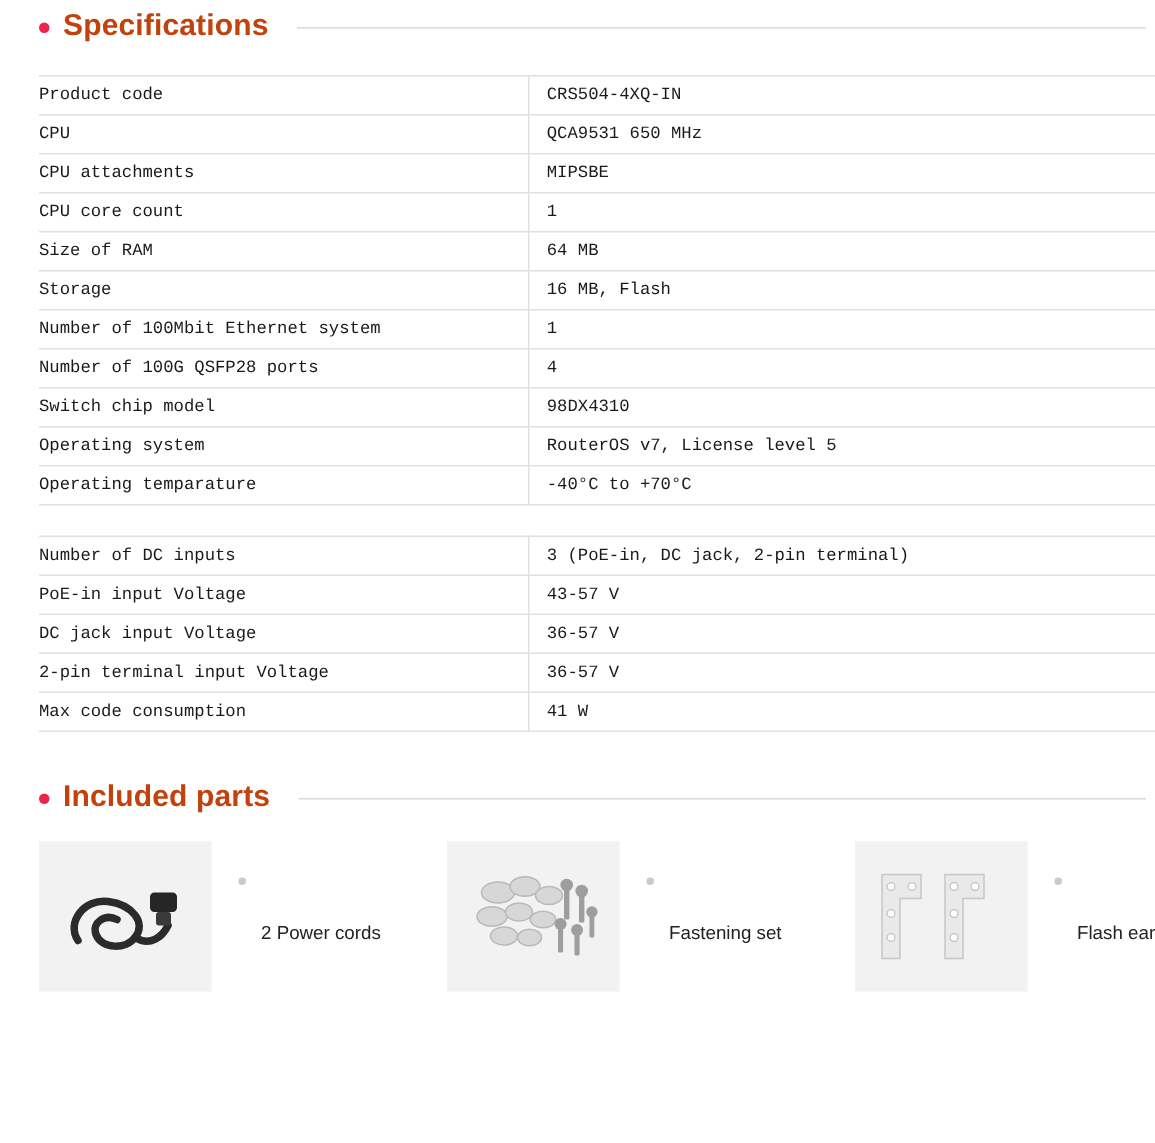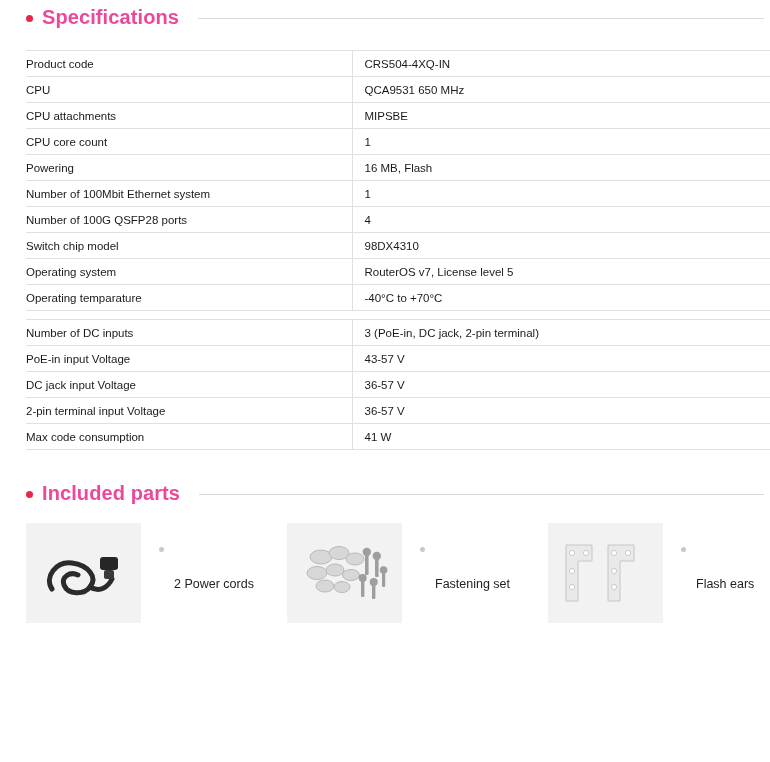--- a/index.html
+++ b/index.html
@@ -30,41 +30,41 @@
     border-radius: 50%;
     background: #e8264a;
     flex: 0 0 auto;
     position: relative;
     top: 1px;
   }
   .section-title {
     font-size: 20px;
     font-weight: bold;
     letter-spacing: 0.1px;
-    color: #ec4899;
+    color: #c2410c;
     white-space: nowrap;
   }
   .section-rule {
     flex: 1 1 auto;
     height: 1px;
     background: #d9d9d9;
     margin-left: 10px;
     margin-right: 6px;
     position: relative;
     top: 1px;
   }
 
   
   .spec-table {
     width: 744px;
     margin-left: 26px;
     border-collapse: collapse;
     table-layout: fixed;
   }
-  .spec-table tr { height: 26px; }
+  .spec-table tr { height: 26px; font-family: Liberation Mono, monospace; }
   .spec-table td {
     border-bottom: 1px solid #e0e0e0;
     font-size: 11.5px;
     color: #1a1a1a;
     padding: 0 0 0 0;
     vertical-align: middle;
     height: 26px;
   }
   .spec-table td.k {
     width: 326px;
@@ -75,21 +75,21 @@
     padding-left: 12px;
   }
   .spec-table tr:first-child td { border-top: 1px solid #e0e0e0; }
 
   
   .parts-row {
     display: flex;
     align-items: flex-start;
     margin-left: 26px;
     margin-top: 18px;
-    gap: 5px;
+    gap: 16px;
   }
   .part {
     display: flex;
     align-items: flex-start;
     width: 256px;
     flex: 0 0 auto;
   }
   .part-thumb {
     width: 115px;
     height: 100px;
@@ -155,21 +155,25 @@
       </tr>
       <tr>
         <td class="k">CPU attachments</td>
         <td class="v">MIPSBE</td>
       </tr>
       <tr>
         <td class="k">CPU core count</td>
         <td class="v">1</td>
       </tr>
       <tr>
-        <td class="k">Powering</td>
+        <td class="k">Size of RAM</td>
+        <td class="v">64 MB</td>
+      </tr>
+      <tr>
+        <td class="k">Storage</td>
         <td class="v">16 MB, Flash</td>
       </tr>
       <tr>
         <td class="k">Number of 100Mbit Ethernet system</td>
         <td class="v">1</td>
       </tr>
       <tr>
         <td class="k">Number of 100G QSFP28 ports</td>
         <td class="v">4</td>
       </tr>
@@ -182,21 +186,21 @@
         <td class="v">RouterOS v7, License level 5</td>
       </tr>
       <tr>
         <td class="k">Operating temparature</td>
         <td class="v">-40°C to +70°C</td>
       </tr>
     </tbody>
   </table>
 
 
-  <table class="spec-table" style="margin-top:8px;">
+  <table class="spec-table" style="margin-top:20px;">
     <tbody>
       <tr>
         <td class="k">Number of DC inputs</td>
         <td class="v">3 (PoE-in, DC jack, 2-pin terminal)</td>
       </tr>
       <tr>
         <td class="k">PoE-in input Voltage</td>
         <td class="v">43-57 V</td>
       </tr>
       <tr>

